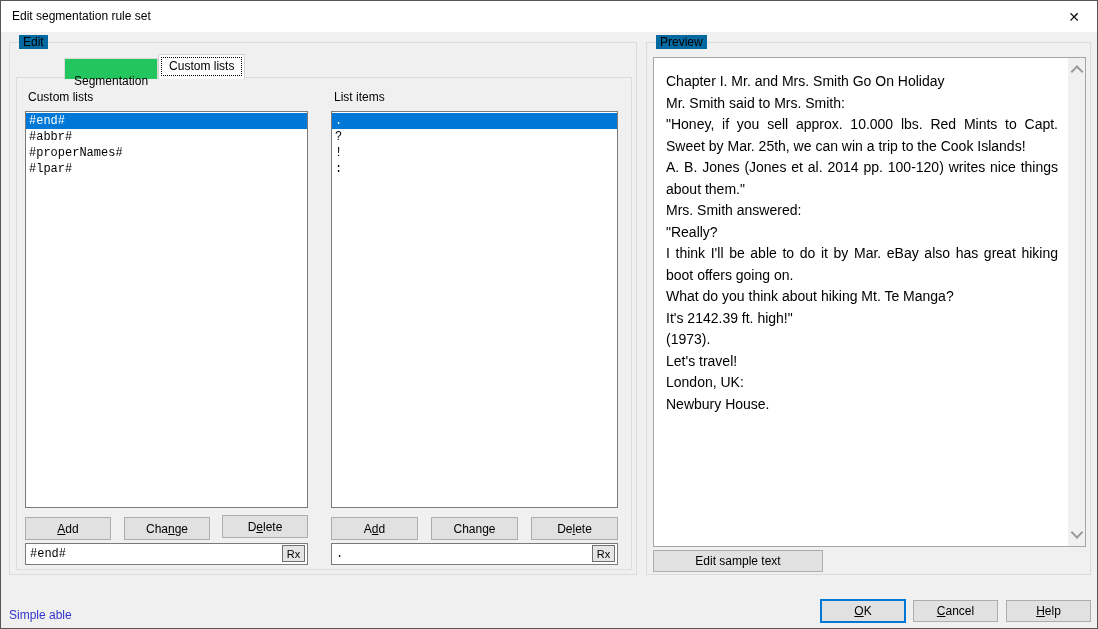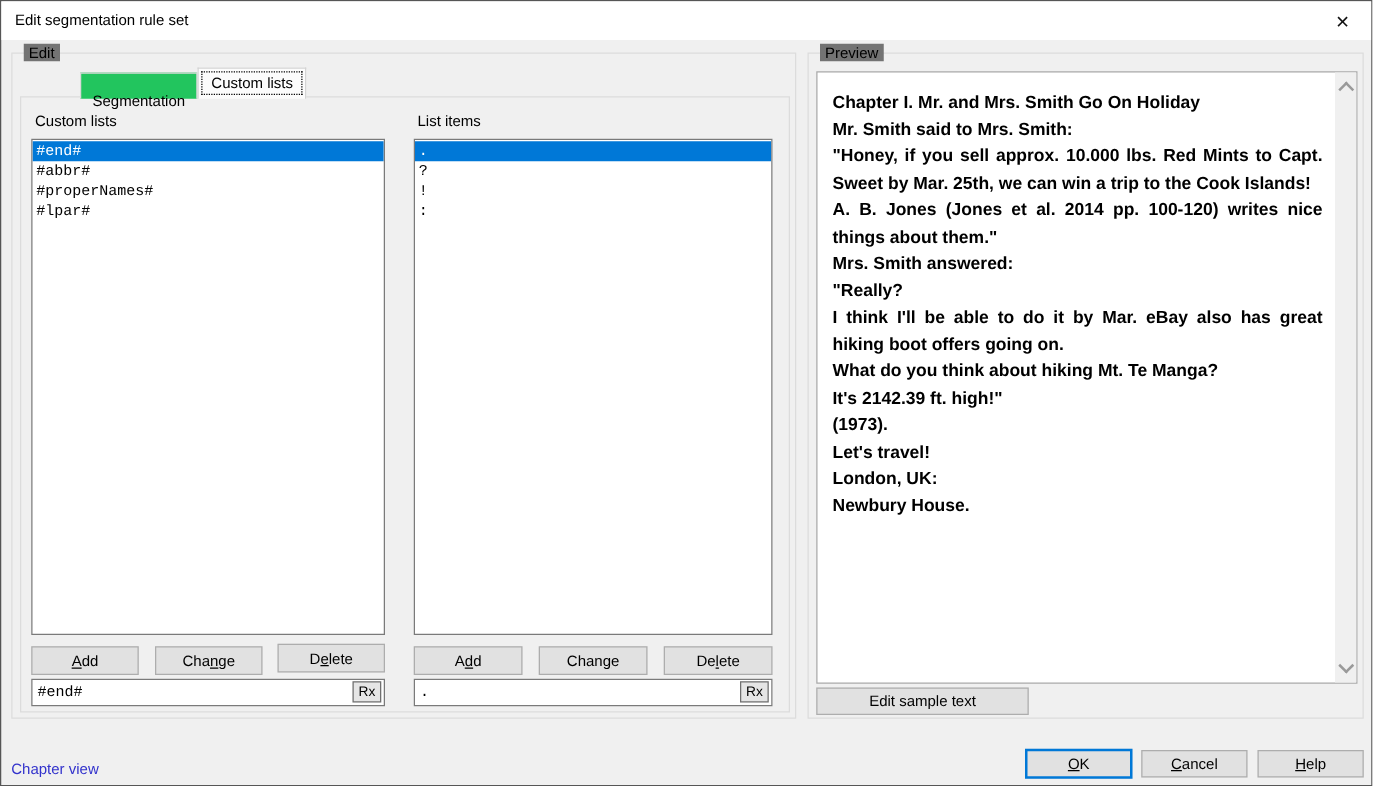--- a/index.html
+++ b/index.html
@@ -7,21 +7,21 @@
   body { font-family:"Liberation Sans",sans-serif; font-size:12px; color:#000; background:#fff; }
   .dialog { position:relative; width:1098px; height:629px; background:#f0f0f0; border:1px solid #565656; overflow:hidden; }
 
   
   .titlebar { position:absolute; left:0; top:0; right:0; height:31px; background:#ffffff; }
   .title { position:absolute; left:11px; top:8px; font-size:12px; white-space:nowrap; }
   .close-btn { position:absolute; right:0; top:0; width:46px; height:31px; display:flex; align-items:center; justify-content:center; font-size:14px; color:#111; cursor:default; }
 
   
   .groupbox { position:absolute; border:1px solid #dcdcdc; }
-  .gb-label { position:absolute; top:-8px; left:9px; background:#737373; padding:0 4px; font-size:12px; white-space:nowrap; }
+  .gb-label { position:absolute; top:-8px; left:9px; background:#0369a1; padding:0 4px; font-size:12px; white-space:nowrap; }
   #edit-group { left:8px; top:41px; width:628px; height:533px; }
   #preview-group { left:645px; top:41px; width:445px; height:533px; }
 
   
   .tabstrip { position:absolute; left:6px; top:11px; display:flex; align-items:flex-end; z-index:3; }
   .tab { white-space:nowrap; font-size:12px; }
   .tab.inactive { background:#22c55e; border:1px solid #d9d9d9; border-bottom:none; padding:15px 9px 3px; height:21px;margin-left:48px; }
   .tab.active { background:#fcfcfc; border:1px solid #d4d4d4; border-bottom:none; padding:4px 10px 5px; height:25px; outline:1px dotted #000; outline-offset:-4px; }
   .tabpanel { position:absolute; left:6px; top:34px; width:616px; height:493px; border:1px solid #dcdcdc; background:#f0f0f0; }
 
@@ -46,21 +46,21 @@
   .btn-r3 { left:514px; top:439px; width:87px; }
 
   
   .edit-field { position:absolute; top:465px; height:22px; background:#fff; border:1px solid #7a7a7a; }
   #field-custom { left:8px;  width:283px; }
   #field-item   { left:314px; width:287px; }
   .ef-text { position:absolute; left:4px; top:2px; font-family:"Liberation Mono","DejaVu Sans Mono",monospace; font-size:12px; line-height:16px; white-space:pre; }
   .rx-btn { position:absolute; right:2px; top:1px; width:23px; height:17px; background:#e5e5e5; border:1px solid #707070; font-size:11px; display:flex; align-items:center; justify-content:center; cursor:default; }
 
   
-  .preview-box { position:absolute; left:6px; top:14px; width:433px; height:490px; background:#fff; border:1px solid #a6a6a6;font-weight:bold; }
+  .preview-box { position:absolute; left:6px; top:14px; width:433px; height:490px; background:#fff; border:1px solid #a6a6a6; }
   .pv-text { position:absolute; left:0; top:0; right:17px; bottom:0; padding:13px 10px 0 12px; overflow:hidden; font-size:14px; line-height:21.5px; text-align:justify; color:#000; }
   .pv-p { margin:0; }
   .pv-scroll { position:absolute; right:0; top:0; bottom:0; width:17px; background:#f0f0f0; }
   .chev { position:absolute; left:50%; width:9px; height:9px; border-left:2px solid #9a9a9a; border-top:2px solid #9a9a9a; }
   .chev-up   { top:9px;    transform:translateX(-50%) rotate(45deg); }
   .chev-down { bottom:9px; transform:translateX(-50%) rotate(225deg); }
   #edit-sample-btn { left:6px; top:507px; width:170px; height:22px; }
 
   
   .link { position:absolute; left:8px; top:607px; color:#3333cc; cursor:pointer; white-space:nowrap; }
@@ -147,18 +147,18 @@
         </div>
       <div class="pv-scroll">
         <div class="chev chev-up"></div>
         <div class="chev chev-down"></div>
       </div>
     </div>
 
     <div class="win-btn" id="edit-sample-btn">Edit sample text</div>
   </div>
 
-  <div class="link">Chapter view</div>
+  <div class="link">Simple able</div>
   <div class="win-btn footer-btn" id="ok-btn"><u>O</u>K</div>
   <div class="win-btn footer-btn" id="cancel-btn"><u>C</u>ancel</div>
   <div class="win-btn footer-btn" id="help-btn"><u>H</u>elp</div>
 
 </div>
 
 </body></html>

